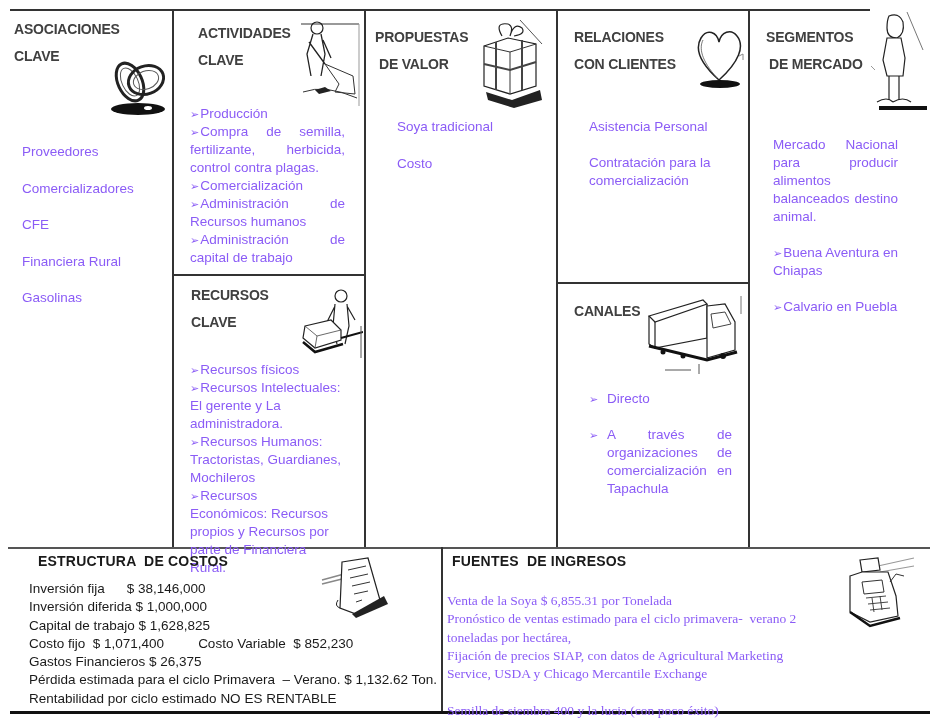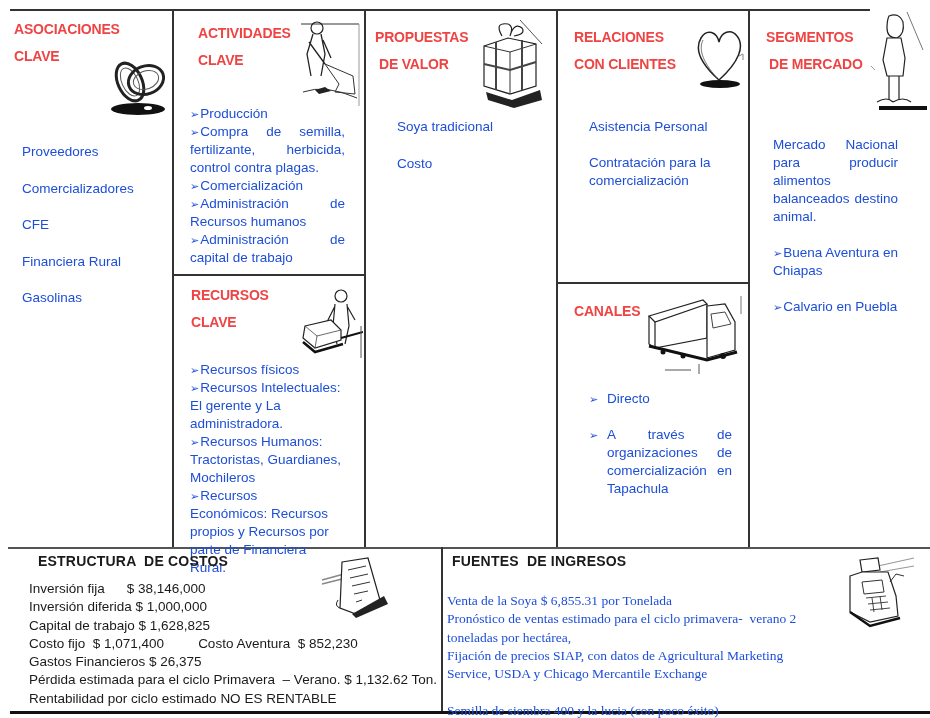--- a/index.html
+++ b/index.html
@@ -1,22 +1,22 @@
 <!DOCTYPE html>
 <html><head>
 <meta charset="utf-8">
 <style>
   html, body { margin:0; padding:0; background:#ffffff; }
   body { width:930px; height:718px; position:relative; overflow:hidden;
          font-family:"Liberation Sans", sans-serif; color:#1a1a1a; }
   .line { position:absolute; background:#333; }
   .cell { position:absolute; box-sizing:border-box; }
-  .title { position:absolute; font-weight:bold; font-size:14px; line-height:27px; letter-spacing:-0.2px; color:#ef4444; }
+  .title { position:absolute; font-weight:bold; font-size:14px; line-height:27px; letter-spacing:-0.2px; color:#404040; }
   .title span { display:block; }
-  .txt { position:absolute; font-size:13.5px; line-height:18px; color:#1d4ed8; }
+  .txt { position:absolute; font-size:13.5px; line-height:18px; color:#8b5cf6; }
   .just { text-align:justify; }
   .list-simple div { height:36.5px; }
   .bul::before { content:"\27A2"; font-size:11px; margin-right:1px; }
   .icon { position:absolute; }
   .costs { position:absolute; font-size:13.5px; line-height:18.3px; }
   .costs div { white-space:nowrap; }
 </style>
 </head>
 <body>
 
@@ -187,21 +187,21 @@
     <path d="M4 24 L26 18 M4 28 L28 22" stroke="#888" stroke-width="1.5"></path>
     <path d="M24 6 L50 2 L62 44 L38 58 L22 52 Z" fill="#fff" stroke="#222" stroke-width="1.2"></path>
     <path d="M30 14 l18 -4 M32 22 l18 -4 M34 30 l18 -4 M36 38 l14 -3 M38 46 l6 -2" stroke="#333" stroke-width="1"></path>
     <path d="M22 52 q-6 -2 -2 -8" fill="none" stroke="#222" stroke-width="1"></path>
     <path d="M34 58 L66 40 L70 48 L38 62 Z" fill="#222"></path>
   </svg>
   <div class="costs" style="left:29px;top:32px;">
     <div><span>Inversión fija</span><span style="display:inline-block;width:22px;"></span><span>$ 38,146,000</span></div>
     <div><span>Inversión diferida</span> <span>$ 1,000,000</span></div>
     <div><span>Capital de trabajo</span> <span>$ 1,628,825</span></div>
-    <div><span>Costo fijo</span>&nbsp; <span>$ 1,071,400</span><span style="display:inline-block;width:34px;"></span><span>Costo Aventura</span>&nbsp; <span>$ 852,230</span></div>
+    <div><span>Costo fijo</span>&nbsp; <span>$ 1,071,400</span><span style="display:inline-block;width:34px;"></span><span>Costo Variable</span>&nbsp; <span>$ 852,230</span></div>
     <div><span>Gastos Financieros</span> <span>$ 26,375</span></div>
     <div><span style="white-space:pre;text-align:right;">Pérdida estimada para el ciclo Primavera  – Verano.</span> <span>$ 1,132.62 Ton.</span></div>
     <div><span>Rentabilidad por ciclo estimado</span> <span>NO ES RENTABLE</span></div>
   </div>
 </div>
 
 <div class="cell" style="left:442px;top:548px;width:488px;height:163px;">
   <div style="position:absolute;left:10px;top:5px;font-weight:bold;font-size:14px;white-space:pre;letter-spacing:0.2px;">FUENTES  DE INGRESOS</div>
   <svg class="icon" style="left:402px;top:8px;" width="72" height="72" viewBox="0 0 72 72">
     <path d="M34 10 L70 2 M36 16 L70 10" stroke="#999" stroke-width="1.2"></path>

